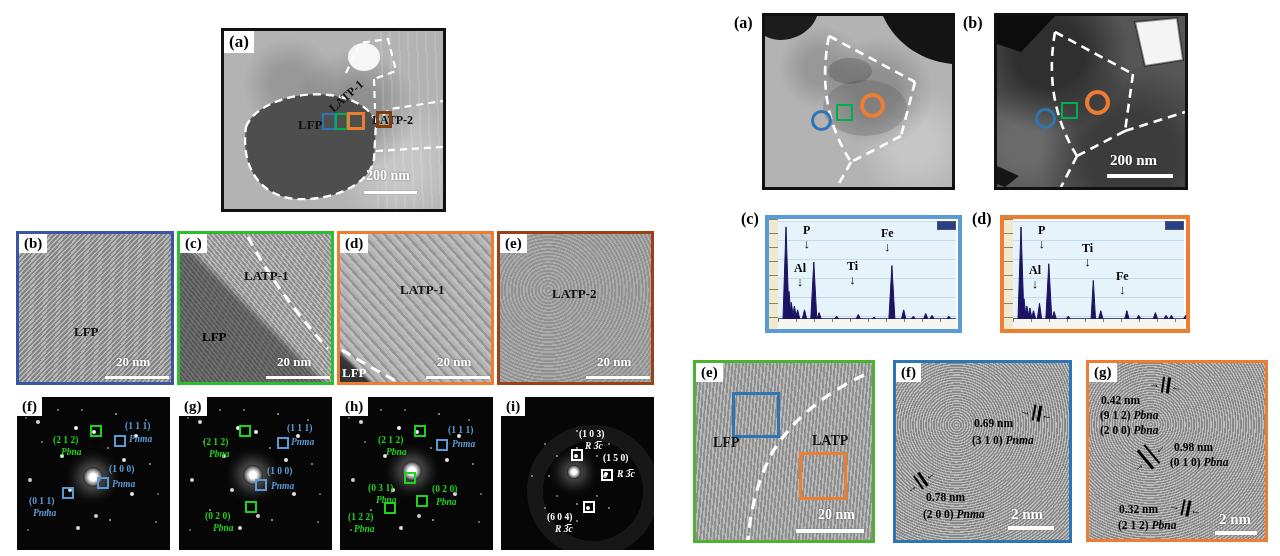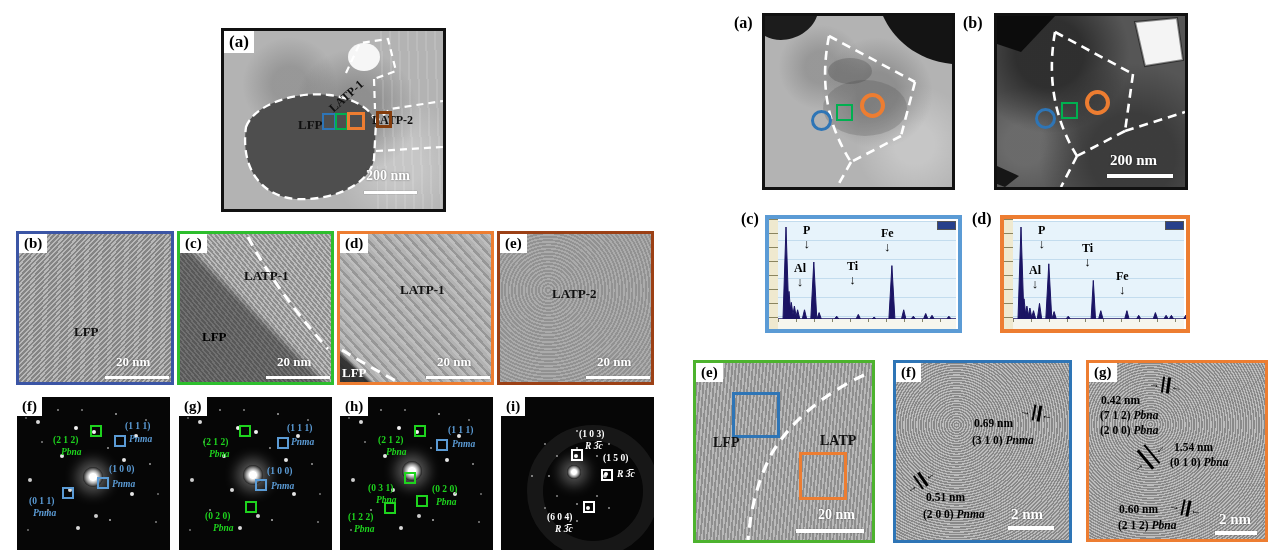--- a/index.html
+++ b/index.html
@@ -287,67 +287,67 @@
 </div>
 
 <div class="panel fr5" style="left:693px;top:360px;width:182px;height:183px;border:3px solid #4db32e">
   <div class="chip">(e)</div>
   <svg class="overlay" width="176" height="177" viewBox="0 0 176 177">
     <path d="M168,12 Q105,42 76,90 Q56,128 52,177" fill="none" stroke="#fff" stroke-width="3.2" stroke-dasharray="11 8"></path>
   </svg>
   <div class="roi" style="left:36px;top:29px;width:48px;height:46px;border:3px solid #2e75b6"></div>
   <div class="roi" style="left:103px;top:89px;width:48px;height:48px;border:3px solid #ed7d31"></div>
   <div class="reg" style="left:17px;top:72px;font-size:14px">LFP</div>
-  <div class="reg" style="left:124px;top:70px;font-size:14px">LATP</div>
+  <div class="reg" style="left:116px;top:70px;font-size:14px">LATP</div>
   <div class="scaletxt" style="left:122px;top:144px;font-size:14px">20 nm</div>
   <div class="sbar" style="left:100px;top:166px;width:68px;height:4px"></div>
 </div>
 
 <div class="panel dotty" style="left:893px;top:360px;width:179px;height:183px;border:3px solid #2e75b6">
   <div class="chip">(f)</div>
   <span class="pmark" style="left:124px;top:42px;transform:rotate(10deg)">
       <span class="pa">→</span>
       <span class="pl"></span>
       <span class="pl"></span>
       <span class="pa">←</span>
     </span>
   <div class="ann" style="left:78px;top:54px">0.69 nm</div>
   <div class="ann" style="left:76px;top:71px"><span>(3 1 0)</span> <span class="sli">Pnma</span></div>
   <span class="pmark" style="left:8px;top:110px;transform:rotate(-35deg)">
       <span class="pa">→</span>
       <span class="pl"></span>
       <span class="pl"></span>
       <span class="pa">←</span>
     </span>
-  <div class="ann" style="left:30px;top:128px">0.51 nm</div>
+  <div class="ann" style="left:30px;top:128px">0.78 nm</div>
   <div class="ann" style="left:27px;top:145px"><span>(2 0 0)</span> <span class="sli">Pnma</span></div>
   <div class="scaletxt" style="left:115px;top:143px;font-size:15px">2 nm</div>
   <div class="sbar" style="left:112px;top:163px;width:46px;height:4px"></div>
 </div>
 
 <div class="panel dotty" style="left:1086px;top:360px;width:182px;height:182px;border:3px solid #ed7d31">
   <div class="chip">(g)</div>
   <span class="pmark" style="left:60px;top:14px;transform:rotate(8deg)">
       <span class="pa">→</span>
       <span class="pl"></span>
       <span class="pl"></span>
       <span class="pa">←</span>
     </span>
   <div class="ann" style="left:12px;top:31px">0.42 nm</div>
-  <div class="ann" style="left:11px;top:46px"><span>(7 1 2)</span> <span class="sli">Pbna</span></div>
+  <div class="ann" style="left:11px;top:46px"><span>(9 1 2)</span> <span class="sli">Pbna</span></div>
   <div class="ann" style="left:11px;top:61px"><span>(2 0 0)</span> <span class="sli">Pbna</span></div>
   <span class="pmark lng" style="left:40px;top:82px;transform:rotate(-40deg)">
       <span class="pa">→</span>
       <span class="pl"></span>
       <span class="pl"></span>
       <span class="pa">←</span>
     </span>
-  <div class="ann" style="left:85px;top:78px">1.54 nm</div>
+  <div class="ann" style="left:85px;top:78px">0.98 nm</div>
   <div class="ann" style="left:81px;top:93px"><span>(0 1 0)</span> <span class="sli">Pbna</span></div>
-  <div class="ann" style="left:30px;top:140px">0.60 nm</div>
+  <div class="ann" style="left:30px;top:140px">0.32 nm</div>
   <span class="pmark" style="left:80px;top:137px;transform:rotate(12deg)">
       <span class="pa">→</span>
       <span class="pl"></span>
       <span class="pl"></span>
       <span class="pa">←</span>
     </span>
   <div class="ann" style="left:29px;top:156px"><span>(2 1 2)</span> <span class="sli">Pbna</span></div>
   <div class="scaletxt" style="left:130px;top:148px;font-size:15px">2 nm</div>
   <div class="sbar" style="left:126px;top:168px;width:42px;height:4px"></div>
 </div>

